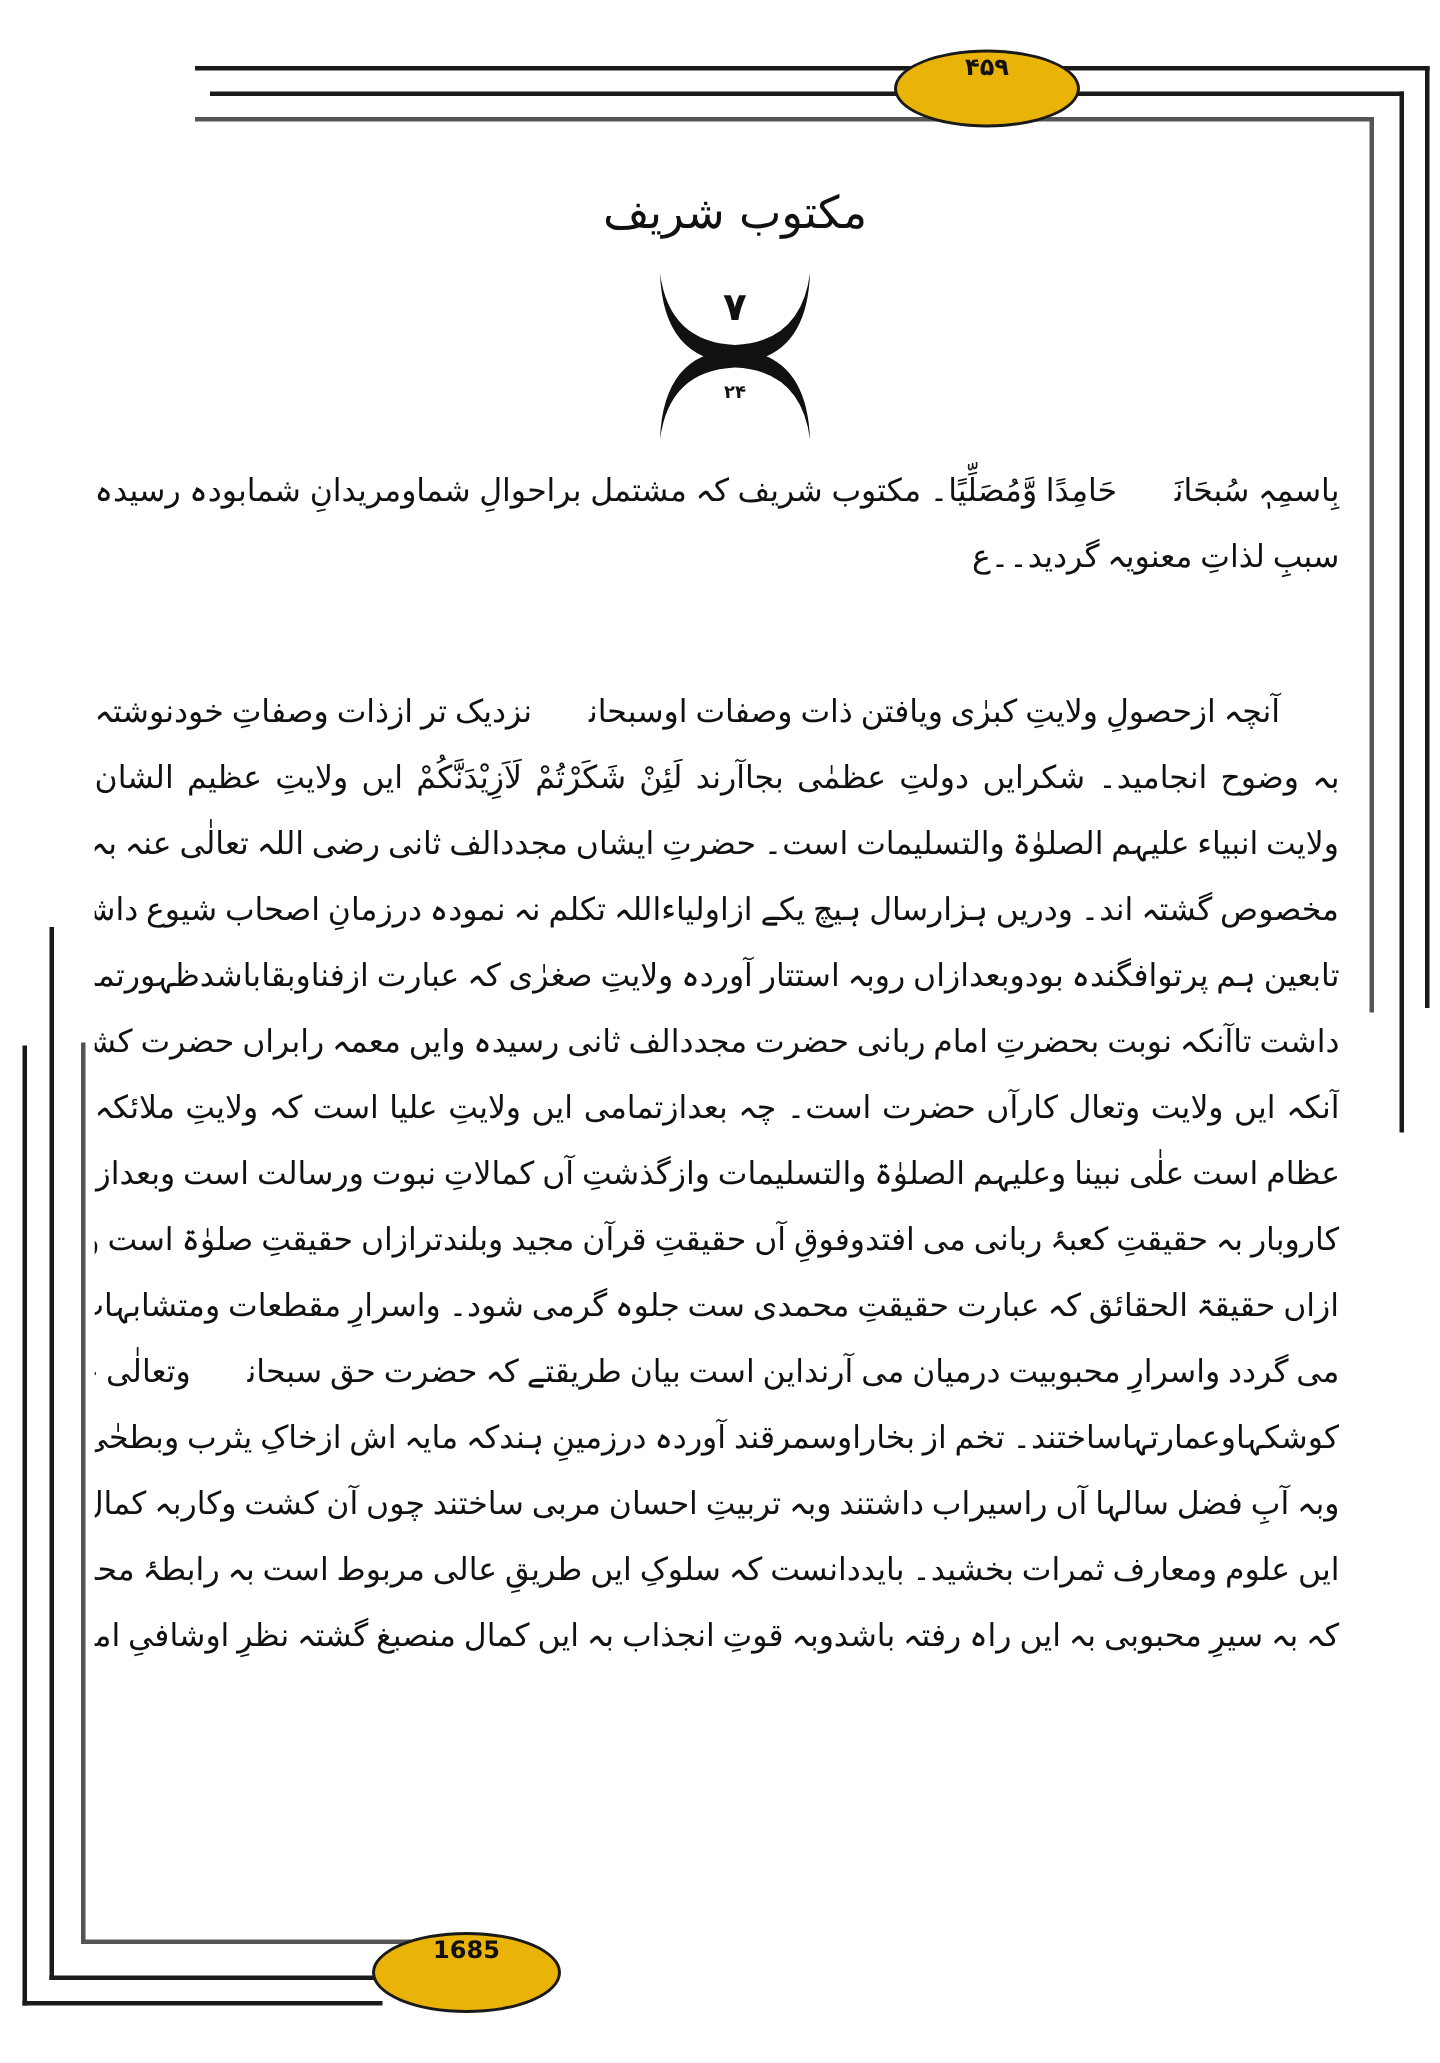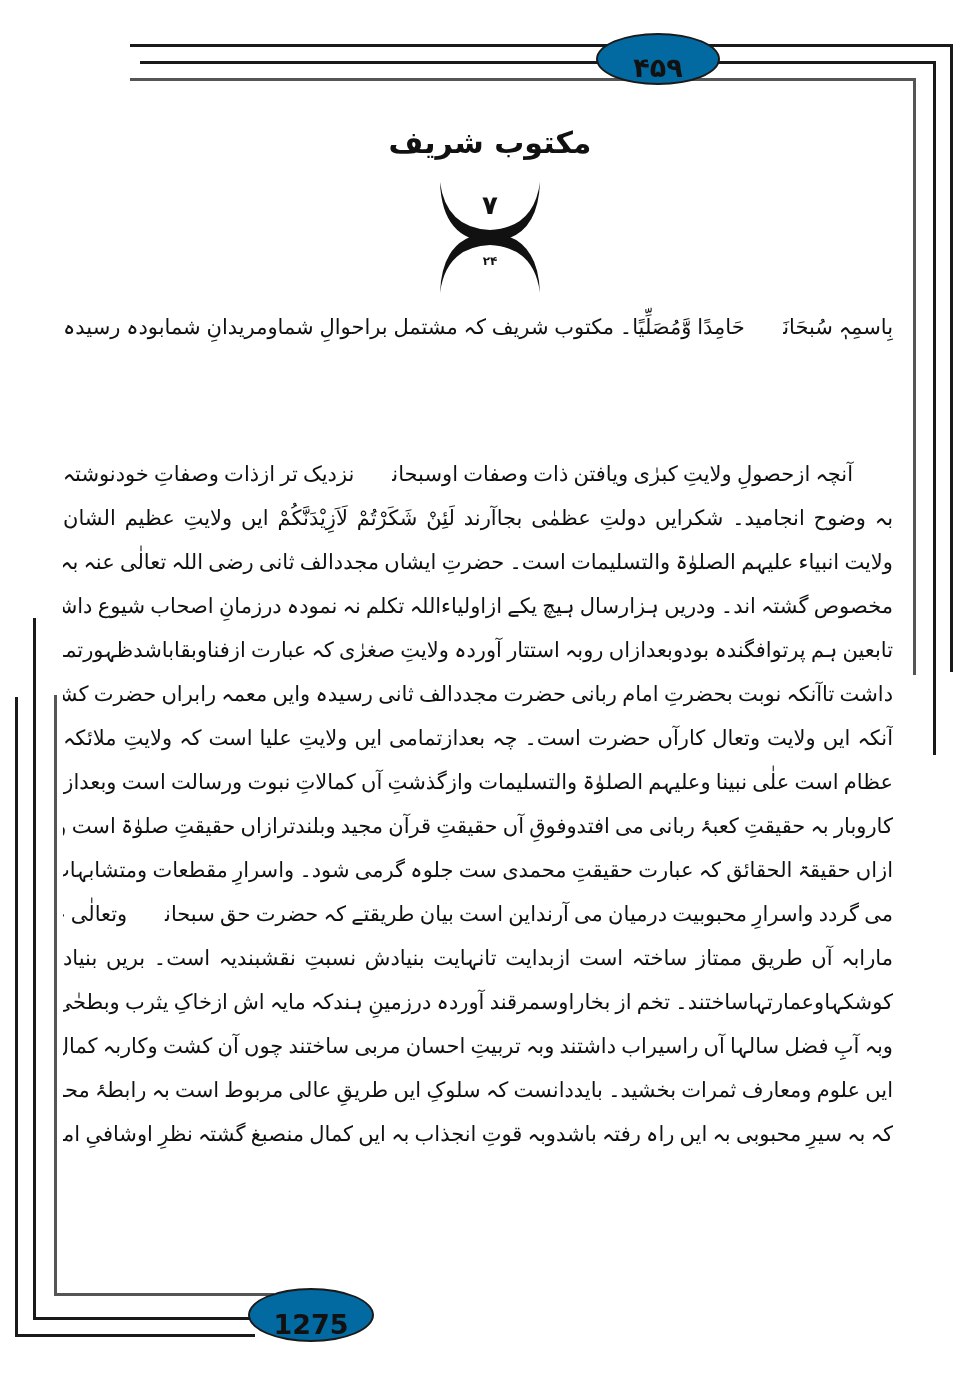--- a/index.html
+++ b/index.html
@@ -8,29 +8,29 @@
 
     
     .ln { position: absolute; background: #1a1a1a; }
     .h { height: 3px; }
     .v { width: 3px; }
     .thin { background: #555; }
 
     
     .oval {
       position: absolute; border: 2.5px solid #1a1a1a; border-radius: 50%;
-      background: #0369a1; display: flex; align-items: flex-end; justify-content: center;
-      font-family: "DejaVu Sans", sans-serif; font-weight: bold; font-size: 27px; color: #111;
+      background: #eab308; display: flex; align-items: flex-start; justify-content: center;
+      font-family: "DejaVu Sans", sans-serif; font-weight: bold; font-size: 16px; color: #111;
       direction: rtl;
     }
 
     
     .heading {
       position: absolute; left: 380px; top: 125px; width: 220px; text-align: center;
-      font-family: "DejaVu Sans", sans-serif; font-size: 30px; font-weight: bold; direction: rtl;
+      font-family: "DejaVu Sans", sans-serif; font-size: 30px; font-weight: normal; direction: rtl;
     }
     .ornament { position: absolute; left: 430px; top: 180px; width: 120px; height: 115px; }
     .ornament .num-top {
       position: absolute; left: 0; top: 10px; width: 120px; text-align: center;
       font-size: 26px; font-weight: bold; direction: rtl;
     }
     .ornament .num-bottom {
       position: absolute; left: 0; top: 74px; width: 120px; text-align: center;
       font-size: 12px; font-weight: bold; direction: rtl;
     }
@@ -65,51 +65,51 @@
   </div>
 
   <div class="ln v" style="left:15px; top:697px; height:640px;"></div>
   <div class="ln v" style="left:33px; top:618px; height:702px;"></div>
   <div class="ln v thin" style="left:54px; top:695px; height:600px;"></div>
   <div class="ln h" style="left:15px; top:1334px; width:240px;"></div>
   <div class="ln h" style="left:33px; top:1317px; width:222px;"></div>
   <div class="ln h thin" style="left:54px; top:1293px; width:220px;"></div>
 
   <div class="oval" style="left:248px; top:1288px; width:122px; height:50px;">
-    <span>1275</span>
+    <span>1685</span>
   </div>
 
   <div class="heading">مکتوب شریف</div>
 
   <div class="ornament">
     <svg width="120" height="115" viewBox="0 0 120 115">
       <path d="M 10 2 Q 12 60 60 62 Q 108 60 110 2 Q 104 48 60 50 Q 16 48 10 2 Z" fill="#111"></path>
       <path d="M 10 113 Q 12 55 60 53 Q 108 55 110 113 Q 104 67 60 65 Q 16 67 10 113 Z" fill="#111"></path>
     </svg>
     <div class="num-top">۷</div>
     <div class="num-bottom">۲۴</div>
   </div>
 
   <div class="text" style="top:305px;">
     <div class="line">بِاسمِہٖ سُبحَانَہٗ حَامِدًا وَّمُصَلِّیًا۔ مکتوب شریف کہ مشتمل براحوالِ شماومریدانِ شمابودہ رسیدہ</div>
+    <div class="line last">سببِ لذاتِ معنویہ گردید۔۔ع</div>
   </div>
 
 
   <div class="text" style="top:452px;">
     <div class="line" style="padding-right:40px;">آنچہ ازحصولِ ولایتِ کبرٰی ویافتن ذات وصفات اوسبحانہٗ نزدیک تر ازذات وصفاتِ خودنوشتہ بودند</div>
     <div class="line">بہ وضوح انجامید۔ شکرایں دولتِ عظمٰی بجاآرند لَئِنْ شَكَرْتُمْ لَاَزِيْدَنَّكُمْ ایں ولایتِ عظیم الشان</div>
     <div class="line">ولایت انبیاء علیہم الصلوٰۃ والتسلیمات است۔ حضرتِ ایشاں مجددالف ثانی رضی اللہ تعالٰی عنہ بہ اظہارِ آں</div>
     <div class="line">مخصوص گشتہ اند۔ ودریں ہزارسال ہیچ یکے ازاولیاءاللہ تکلم نہ نمودہ درزمانِ اصحاب شیوع داشت۔ درتبع</div>
     <div class="line">تابعین ہم پرتوافگندہ بودوبعدازاں روبہ استتار آوردہ ولایتِ صغرٰی کہ عبارت ازفناوبقاباشدظہورتمام</div>
     <div class="line">داشت تاآنکہ نوبت بحضرتِ امام ربانی حضرت مجددالف ثانی رسیدہ وایں معمہ رابراں حضرت کشودندوحال</div>
     <div class="line">آنکہ ایں ولایت وتعال کارآں حضرت است۔ چہ بعدازتمامی ایں ولایتِ علیا است کہ ولایتِ ملائکہ</div>
     <div class="line">عظام است علٰی نبینا وعلیہم الصلوٰۃ والتسلیمات وازگذشتِ آں کمالاتِ نبوت ورسالت است وبعدازاں</div>
     <div class="line">کاروبار بہ حقیقتِ کعبۂ ربانی می افتدوفوقِ آں حقیقتِ قرآن مجید وبلندترازاں حقیقتِ صلوٰۃ است وبعد</div>
     <div class="line">ازاں حقیقۃ الحقائق کہ عبارت حقیقتِ محمدی ست جلوہ گرمی شود۔ واسرارِ مقطعات ومتشابہاتِ قرآنی منکشف</div>
     <div class="line">می گردد واسرارِ محبوبیت درمیان می آرنداین است بیان طریقتے کہ حضرت حق سبحانہٗ وتعالٰی حضرتِ ایشانِ</div>
-    <div class="line">مارابہ آں طریق ممتاز ساختہ است ازبدایت تانہایت بنیادش نسبتِ نقشبندیہ است۔ بریں بنیاد</div>
     <div class="line">کوشکہاوعمارتہاساختند۔ تخم از بخاراوسمرقند آوردہ درزمینِ ہندکہ مایہ اش ازخاکِ یثرب وبطحٰی است کشتند</div>
     <div class="line">وبہ آبِ فضل سالہا آں راسیراب داشتند وبہ تربیتِ احسان مربی ساختند چوں آن کشت وکاربہ کمال رسید</div>
     <div class="line">ایں علوم ومعارف ثمرات بخشید۔ بایددانست کہ سلوکِ ایں طریقِ عالی مربوط است بہ رابطۂ محبت کہ شیخ مقتدا</div>
     <div class="line">کہ بہ سیرِ محبوبی بہ ایں راہ رفتہ باشدوبہ قوتِ انجذاب بہ ایں کمال منصبغ گشتہ نظرِ اوشافیِ امراضِ قلبیہ است</div>
   </div>
 
 </div>
 
 </body></html>

